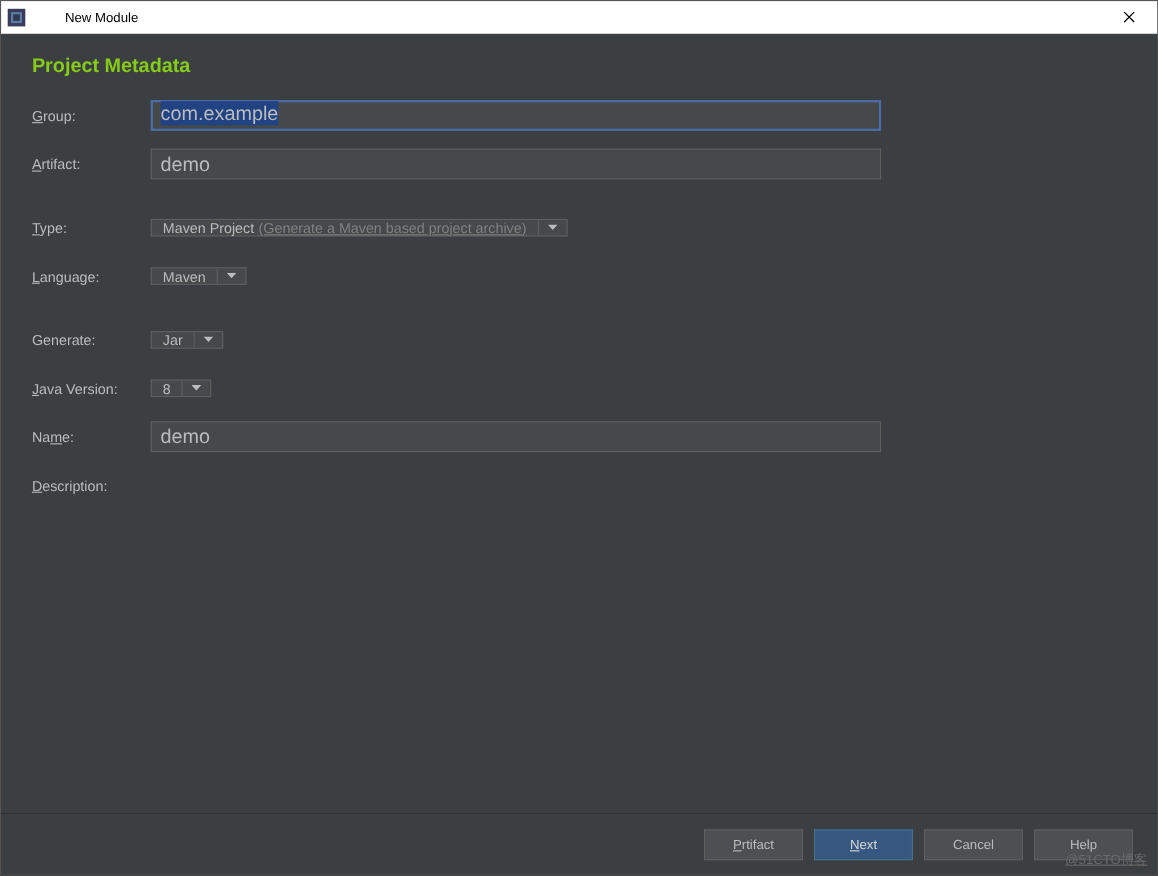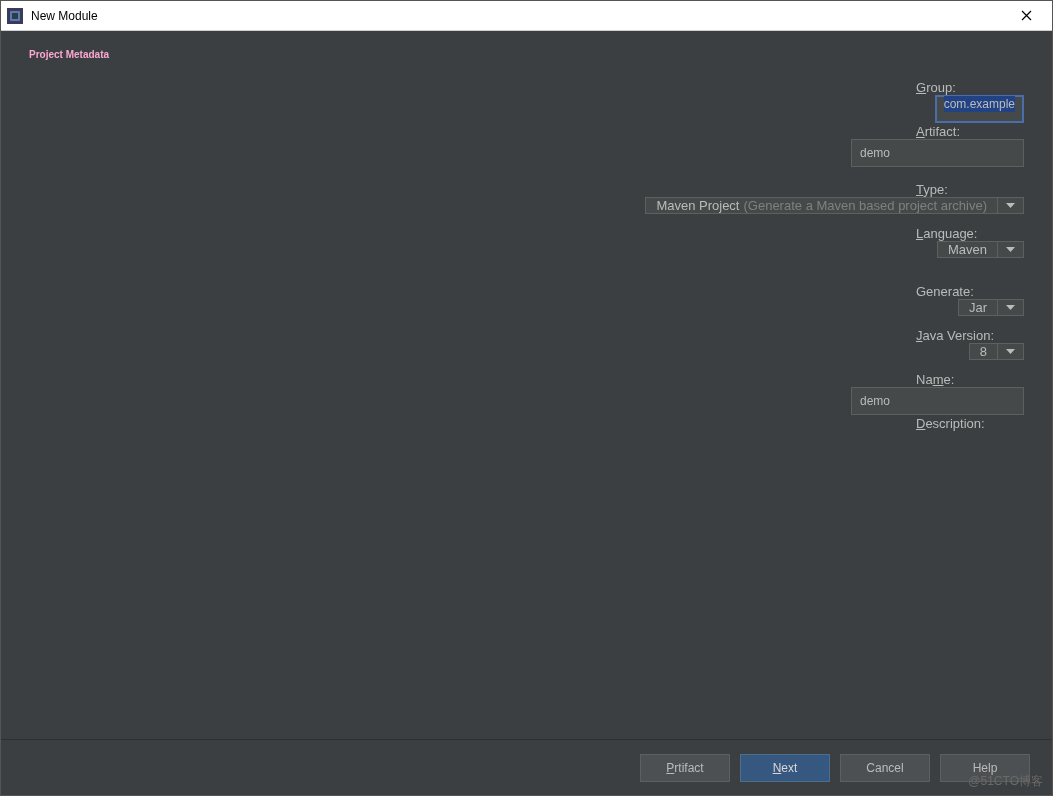--- a/index.html
+++ b/index.html
@@ -1,75 +1,75 @@
 <!DOCTYPE html>
 <html><head>
   <meta charset="utf-8">
   <style>
     * { margin: 0; padding: 0; box-sizing: border-box; font-family: 'Segoe UI', Tahoma, sans-serif; }
     body { width: 1053px; height: 796px; background: #3c3f41; overflow: hidden; }
     
     .window { width: 100%; height: 100%; display: flex; flex-direction: column; border: 1px solid #555; }
     
-    .titlebar { height: 30px; background: #ffffff; display: flex; align-items: center; padding: 0 6px; border-bottom: 1px solid #d0d0d0; }
+    .titlebar { height: 30px; background: #ffffff; display: flex; align-items: center; padding: 0 6px; border-bottom: 1px solid #d0d0d0; gap: 28px; }
     .titlebar-icon { width: 16px; height: 16px; background: #3a3a5a; margin-right: 8px; display: flex; align-items: center; justify-content: center; }
     .titlebar-icon svg { width: 12px; height: 12px; }
     .titlebar-text { font-size: 12px; color: #000; flex: 1; }
     .titlebar-close { width: 40px; height: 28px; display: flex; align-items: center; justify-content: center; cursor: pointer; }
     .titlebar-close svg { width: 11px; height: 11px; }
     
     .content { flex: 1; background: #3c3f41; padding: 18px 28px; overflow: auto; position: relative; }
     
-    .section-title { color: #f9a8d4; font-size: 10px; font-weight: bold; margin-bottom: 20px; }
+    .section-title { color: #84cc16; font-size: 18px; font-weight: bold; margin-bottom: 20px; }
     
-    .form-row { display: flex; align-items: flex-end; margin-bottom: 14px; height: 30px; flex-direction: column; }
+    .form-row { display: flex; align-items: center; margin-bottom: 14px; height: 30px; }
     .form-row.spacer-above { margin-top: 28px; }
     
     .form-label { width: 108px; color: #bbbbbb; font-size: 13px; }
     .form-label .underline { text-decoration: underline; }
     
     .form-input-wrap { flex: 1; max-width: 664px; }
     
     .text-input {
       width: 100%; height: 28px; background: #45494a; border: 1px solid #5e6060;
-      color: #bbbbbb; padding: 0 8px; font-size: 12px; outline: none;
+      color: #bbbbbb; padding: 0 8px; font-size: 18px; outline: none;
     }
     .text-input.focused {
       border: 2px solid #4a6ea9; background: #45494a; padding: 0 7px;
     }
     
     .input-selected-text { background: #214283; color: #bbbbbb; padding: 1px 0; }
     
     .dropdown {
-      display: inline-flex; height: 36px; background: #45494a; border: 1px solid #5e6060;
+      display: inline-flex; height: 16px; background: #45494a; border: 1px solid #5e6060;
       align-items: stretch;
     }
     .dropdown-text { padding: 0 10px; display: flex; align-items: center; color: #bbbbbb; font-size: 13px; white-space: nowrap; }
-    .dropdown-text .hint { color: #808080; margin-left: 4px; }
+    .dropdown-text .hint { color: #808080; margin-left: 4px; text-decoration: underline; }
     .dropdown-arrow {
       width: 26px; border-left: 1px solid #5e6060; display: flex;
       align-items: center; justify-content: center;
     }
     .dropdown-arrow svg { width: 9px; height: 6px; fill: #bbbbbb; }
     
     .footer {
       height: 56px; background: #3c3f41; border-top: 1px solid #2d2f30;
       display: flex; justify-content: flex-end; align-items: center;
       padding: 0 22px; gap: 10px;
     }
     
     .btn {
       min-width: 90px; height: 28px; border: 1px solid #5e6060; background: #4c5052;
       color: #bbbbbb; font-size: 12px; cursor: pointer; display: flex;
       align-items: center; justify-content: center;
     }
     .btn.primary { background: #365880; border-color: #4a708b; color: #d8d8d8; }
     .btn .underline { text-decoration: underline; }
     
-    .watermark { position: absolute; bottom: 6px; right: 10px; color: #6a6a6a; font-size: 12px; text-align: center; pointer-events: none; }
+    .watermark { position: absolute; bottom: 6px; right: 10px; color: #6a6a6a; font-size: 12px; text-align: center; pointer-events: none; text-decoration: underline; }
   </style>
 </head>
 <body>
 
 <div class="window">
 
   <div class="titlebar">
     <div class="titlebar-icon">
       <svg viewBox="0 0 12 12">
           <rect x="1" y="1" width="10" height="10" fill="#5b7aa8"></rect>

